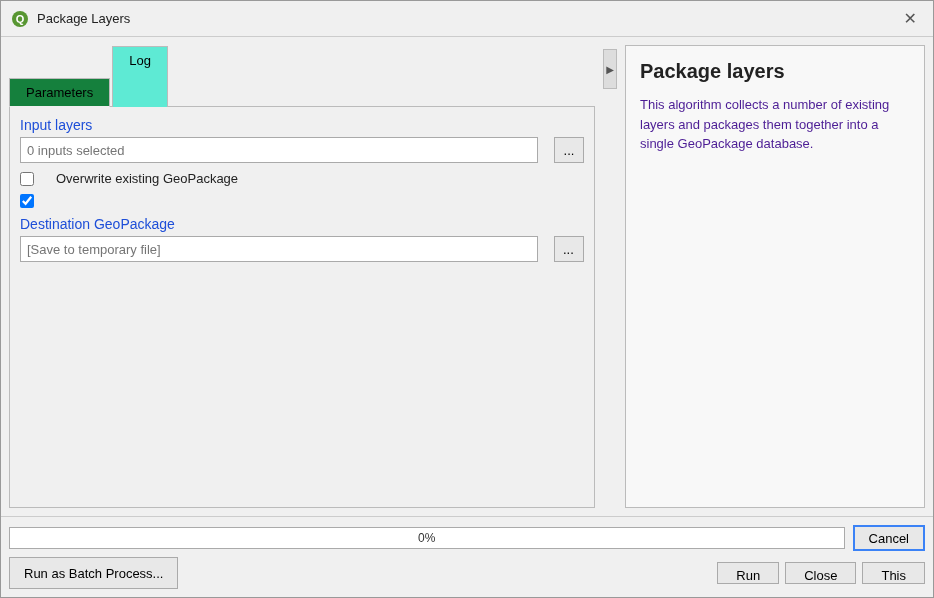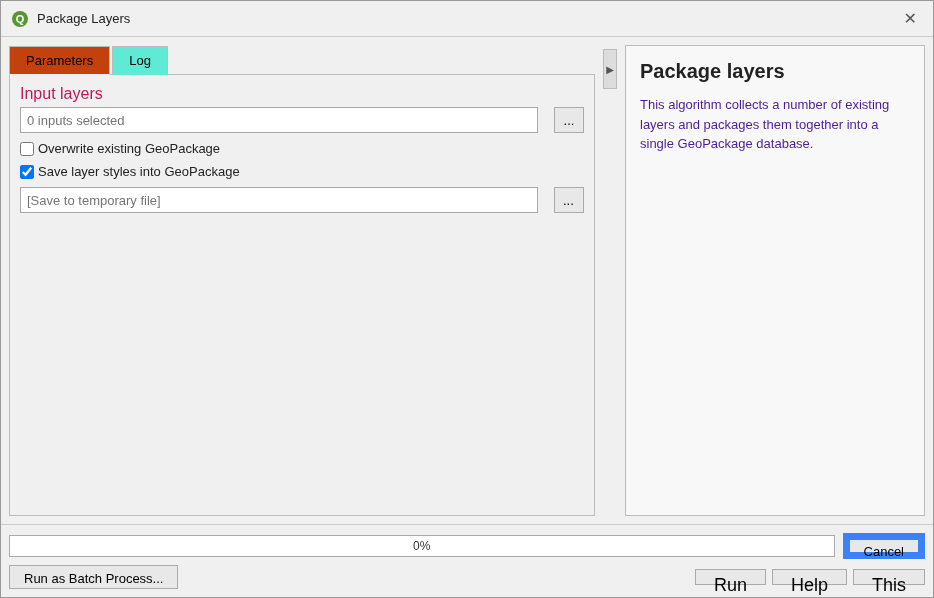--- a/index.html
+++ b/index.html
@@ -70,38 +70,39 @@
       border: 1px solid #bbb;
       border-bottom: none;
       background: #5eead4;
       cursor: pointer;
       font-size: 13px;
       margin-right: 2px;
       position: relative;
       top: 1px;
     }
     .tab.active {
-      background: #c2410c;
+      background: #15803d;
       border-bottom: 1px solid #f0f0f0;
       font-weight: normal;
       z-index: 1;
+      margin-top: 32px;
     }
     .tab-content {
       border: 1px solid #bbb;
       border-top: none;
       background: #f0f0f0;
       padding: 10px;
       flex: 1;
       display: flex;
       flex-direction: column;
       gap: 8px;
     }
     .field-label {
-      font-size: 16px;
-      color: #be185d;
+      font-size: 14px;
+      color: #1d4ed8;
       margin-bottom: 4px;
     }
     .input-row {
       display: flex;
       gap: 16px;
       align-items: center;
     }
     .text-input {
       flex: 1;
       padding: 4px 6px;
@@ -116,21 +117,21 @@
       border: 1px solid #aaa;
       background: #e8e8e8;
       cursor: pointer;
       font-size: 13px;
       height: 26px;
       min-width: 30px;
     }
     .checkbox-row {
       display: flex;
       align-items: center;
-      gap: 4px;
+      gap: 22px;
       font-size: 13px;
       color: #222;
     }
     .checkbox-row input[type="checkbox"] {
       width: 14px;
       height: 14px;
       cursor: pointer;
     }
     .right-panel {
       width: 300px;
@@ -179,46 +180,46 @@
     .progress-label {
       position: absolute;
       top: 50%;
       left: 50%;
       transform: translate(-50%, -50%);
       font-size: 12px;
       color: #333;
     }
     .cancel-btn {
       padding: 4px 14px;
-      border: 7px solid #3b82f6;
+      border: 2px solid #3b82f6;
       background: #e8e8e8;
       cursor: pointer;
       font-size: 13px;
       height: 26px;
     }
     .action-row {
       display: flex;
       align-items: center;
       justify-content: space-between;
     }
     .action-btn {
       padding: 5px 18px;
       border: 1px solid #aaa;
       background: #e8e8e8;
       cursor: pointer;
-      font-size: 18px;
-      height: 16px;
+      font-size: 13px;
+      height: 22px;
     }
     .batch-btn {
       padding: 5px 14px;
       border: 1px solid #aaa;
       background: #e8e8e8;
       cursor: pointer;
       font-size: 13px;
-      height: 24px;
+      height: 32px;
     }
     .right-btns {
       display: flex;
       gap: 6px;
     }
     
     .qgis-logo {
       width: 18px;
       height: 18px;
     }
@@ -263,24 +264,24 @@
           </div>
         </div>
 
         <div class="checkbox-row">
           <input type="checkbox" style="">
           <label>Overwrite existing GeoPackage</label>
         </div>
 
         <div class="checkbox-row">
           <input type="checkbox" checked="" style="">
-          <label>Save layer styles into GeoPackage</label>
         </div>
 
         <div>
+          <div class="field-label">Destination GeoPackage</div>
           <div class="input-row">
             <input type="text" class="text-input" readonly="" placeholder="[Save to temporary file]" style="">
             <button class="browse-btn" style="display:flex;align-items:center;gap:1px;">...</button>
           </div>
         </div>
       </div>
     </div>
 
     <div style="display:flex;align-items:flex-start;padding-top:0;">
       <div style="width:14px;height:40px;background:#ddd;border:1px solid #bbb;cursor:pointer;display:flex;align-items:center;justify-content:center;font-size:10px;color:#555;margin-top:4px;">▶</div>
@@ -299,18 +300,18 @@
         <div class="progress-bar-fill" style="width:0%"></div>
         <span class="progress-label">0%</span>
       </div>
       <button class="cancel-btn">Cancel</button>
     </div>
 
     <div class="action-row">
       <button class="batch-btn">Run as Batch Process...</button>
       <div class="right-btns">
         <button class="action-btn">Run</button>
-        <button class="action-btn">Help</button>
+        <button class="action-btn">Close</button>
         <button class="action-btn">This</button>
       </div>
     </div>
   </div>
 </div>
 
 </body></html>

